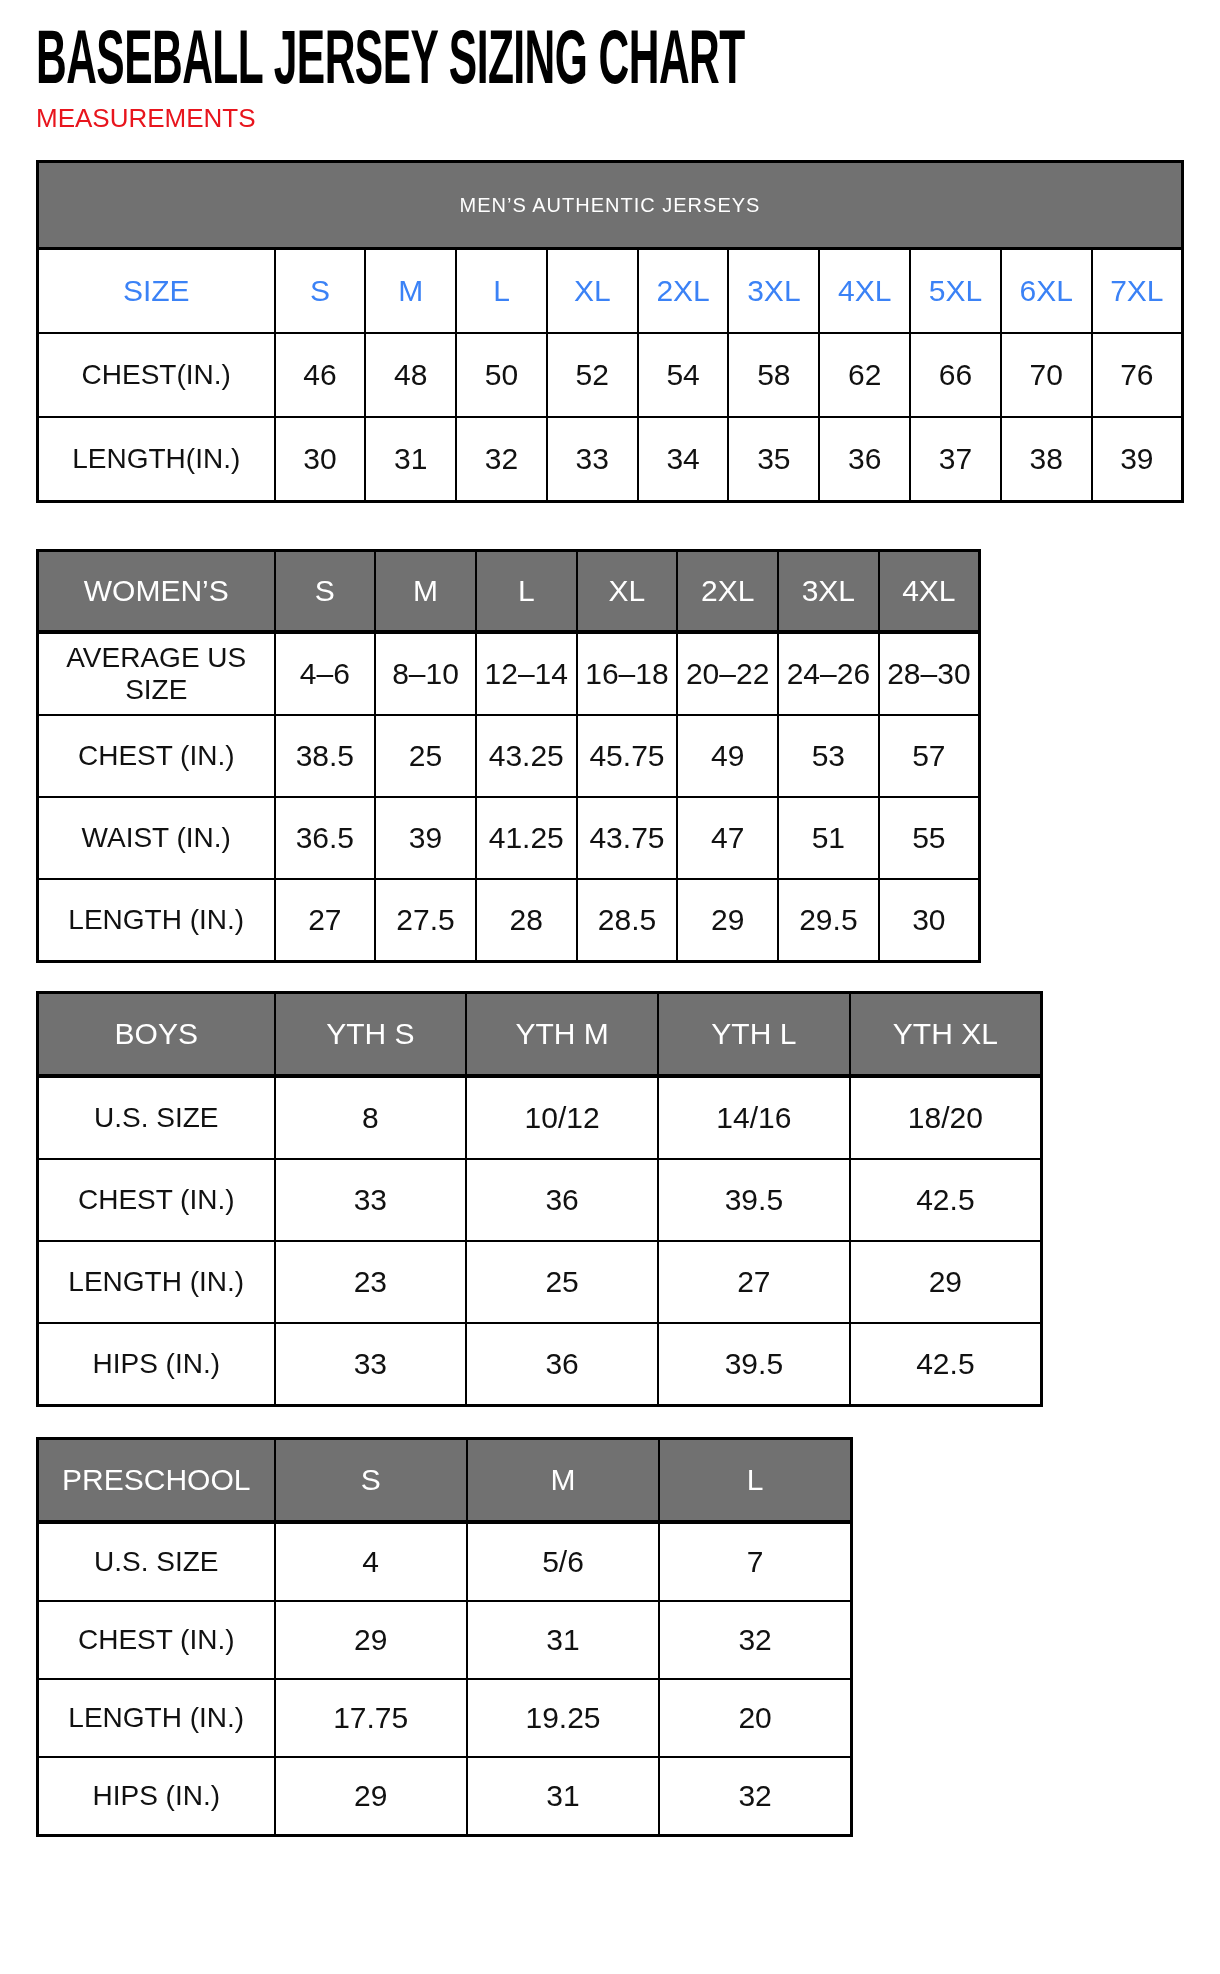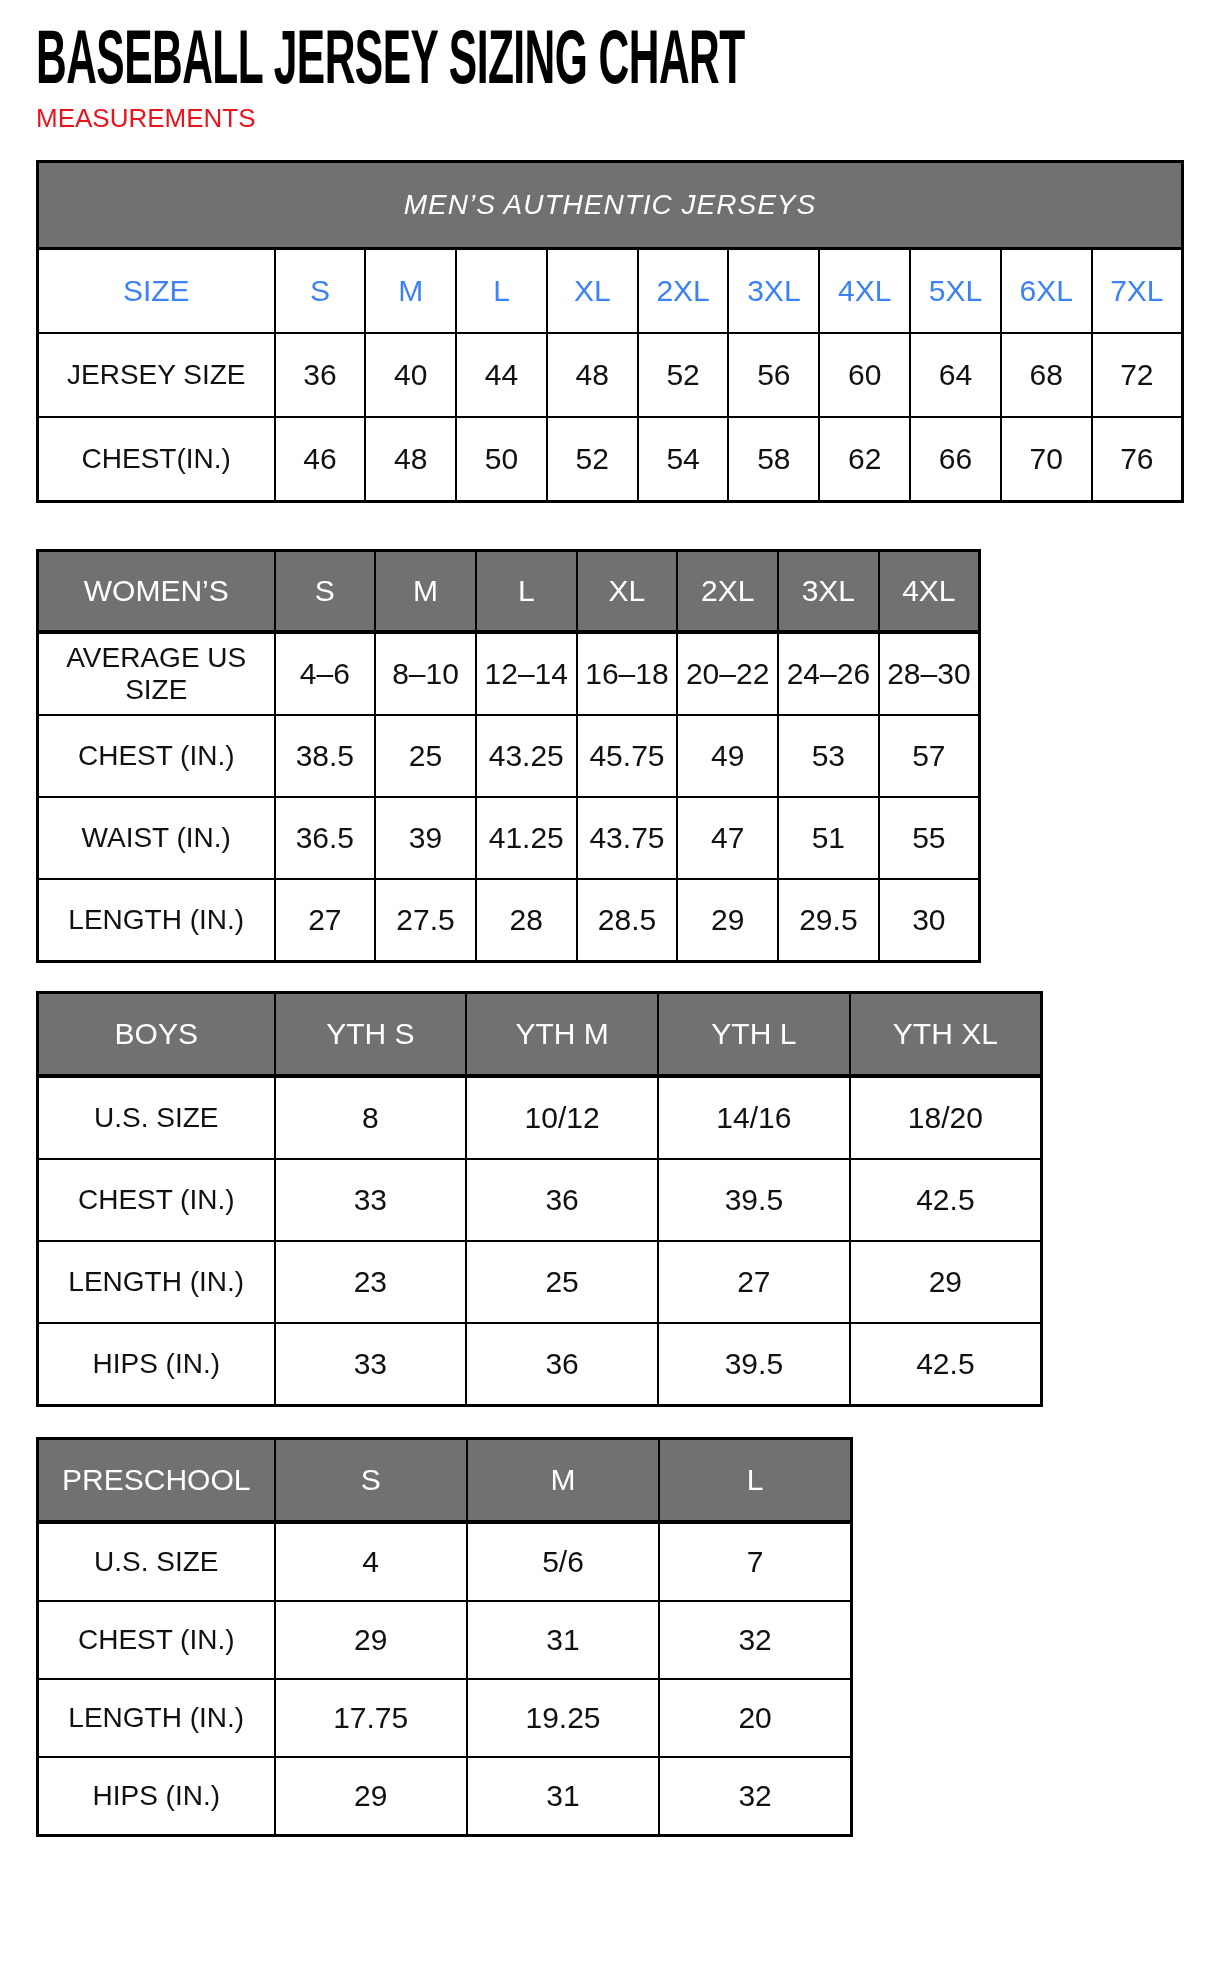--- a/index.html
+++ b/index.html
@@ -20,21 +20,21 @@
   .note span{display:block;}
   table{
     border-collapse:collapse;table-layout:fixed;border:3px solid #000;
     margin-left:0;background:#fff;
   }
   td,th{
     border:2px solid #000;text-align:center;vertical-align:middle;
     font-weight:400;color:#111;padding:0 6px;overflow:hidden;
   }
   th{background:#717171;color:#ffffff;}
-  th.merged{font-size:28px;letter-spacing:1px;height:84px;border-bottom:3px solid #000;font-style:italic;}
+  th.merged{font-size:20px;letter-spacing:1px;height:84px;border-bottom:3px solid #000;}
   tr.cols th{font-size:30px;border-bottom:4px solid #000;}
   td{font-size:30px;}
   td.rowlabel{font-size:28px;line-height:1.15;}
   
   table.mens{width:1148px;margin-top:26px;}
   table.mens col.label{width:237px;}
   table.mens tbody td{height:82px;}
   table.mens tr.cols th{height:82px;background:#fff;color:#3b82f6;border-bottom:2px solid #000;}
   table.womens{width:945px;margin-top:46px;}
   table.womens col.label{width:237px;}
@@ -87,45 +87,45 @@
           <th>L</th>
           <th>XL</th>
           <th>2XL</th>
           <th>3XL</th>
           <th>4XL</th>
           <th>5XL</th>
           <th>6XL</th>
           <th>7XL</th>
         </tr>
         <tr>
-          <td class="rowlabel">JERSEY SIZE</td>
-          <td>36</td>
-          <td>40</td>
-          <td>44</td>
-          <td>48</td>
-          <td>52</td>
-          <td>56</td>
-          <td>60</td>
-          <td>64</td>
-          <td>68</td>
-          <td>72</td>
-        </tr>
-        <tr>
           <td class="rowlabel">CHEST(IN.)</td>
           <td>46</td>
           <td>48</td>
           <td>50</td>
           <td>52</td>
           <td>54</td>
           <td>58</td>
           <td>62</td>
           <td>66</td>
           <td>70</td>
           <td>76</td>
         </tr>
+        <tr>
+          <td class="rowlabel">LENGTH(IN.)</td>
+          <td>30</td>
+          <td>31</td>
+          <td>32</td>
+          <td>33</td>
+          <td>34</td>
+          <td>35</td>
+          <td>36</td>
+          <td>37</td>
+          <td>38</td>
+          <td>39</td>
+        </tr>
       </tbody>
     </table>
 
   <table class="womens">
       <colgroup>
         <col class="label">
         <col>
         <col>
         <col>
         <col>

